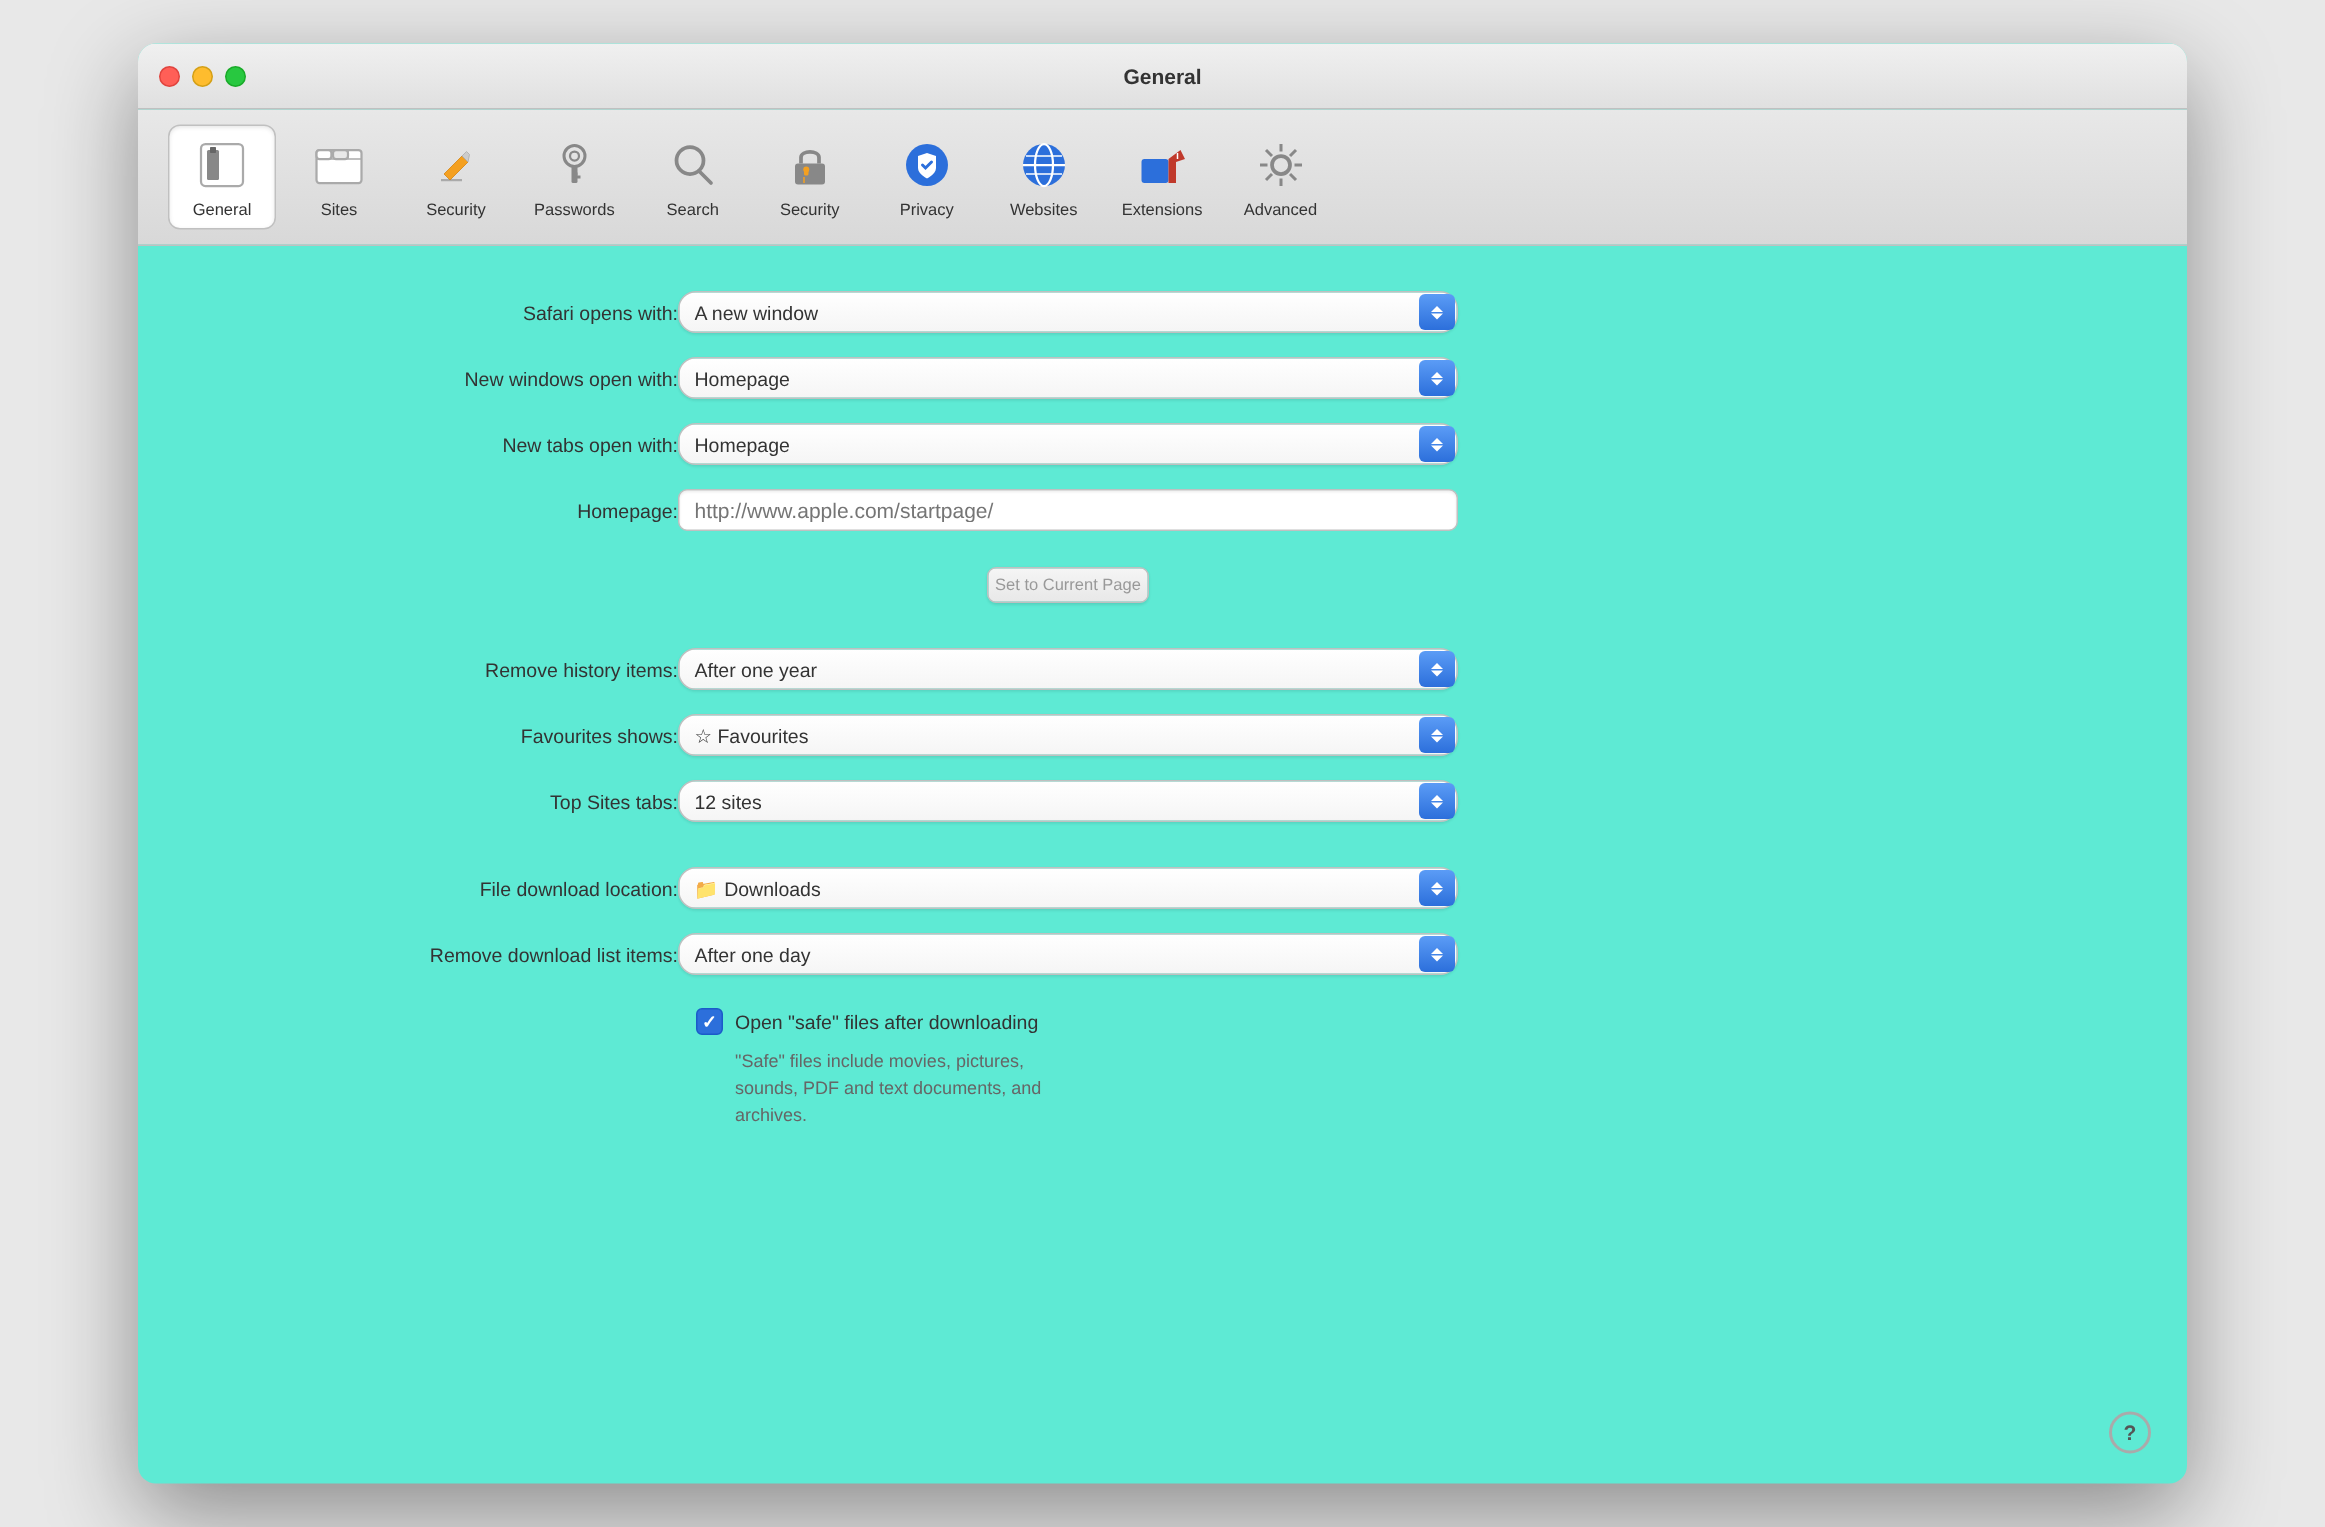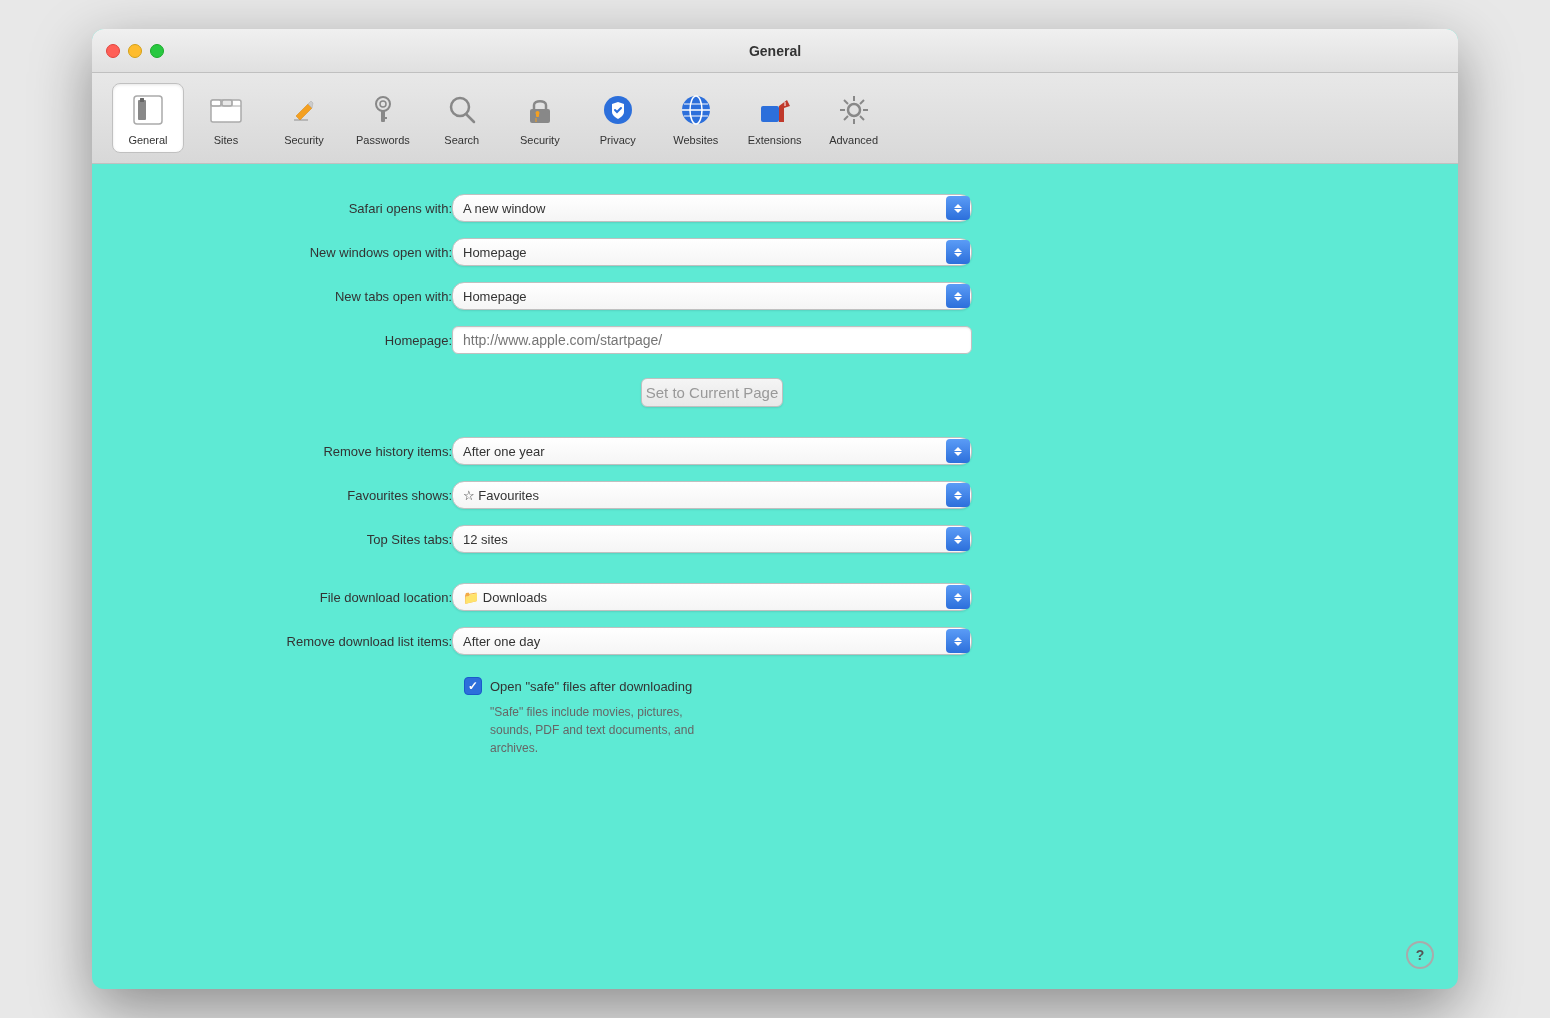--- a/index.html
+++ b/index.html
@@ -206,21 +206,21 @@
     }
 
     
     .btn {
       display: block;
       margin: 8px auto 0;
       padding: 5px 4px;
       background: linear-gradient(to bottom, #f5f5f5, #e8e8e8);
       border: 1px solid #c0c0c0;
       border-radius: 6px;
-      font-size: 15px;
+      font-size: 11px;
       color: #999;
       cursor: pointer;
       box-shadow: 0 1px 2px rgba(0,0,0,0.1);
       text-align: right;
     }
 
     
     .spacer { height: 14px; }
 
     

